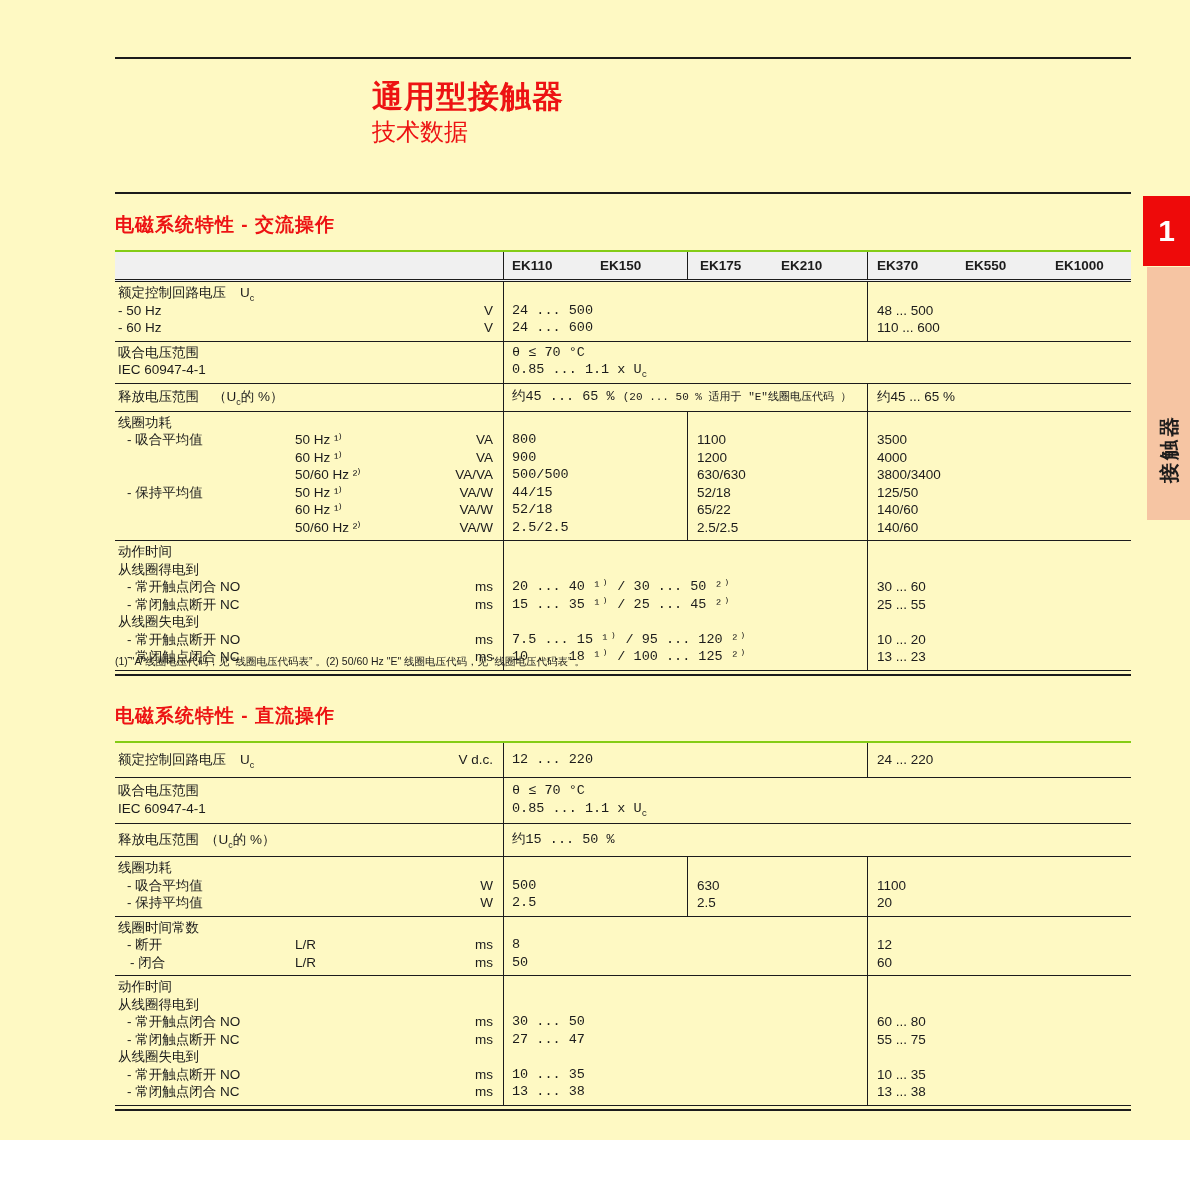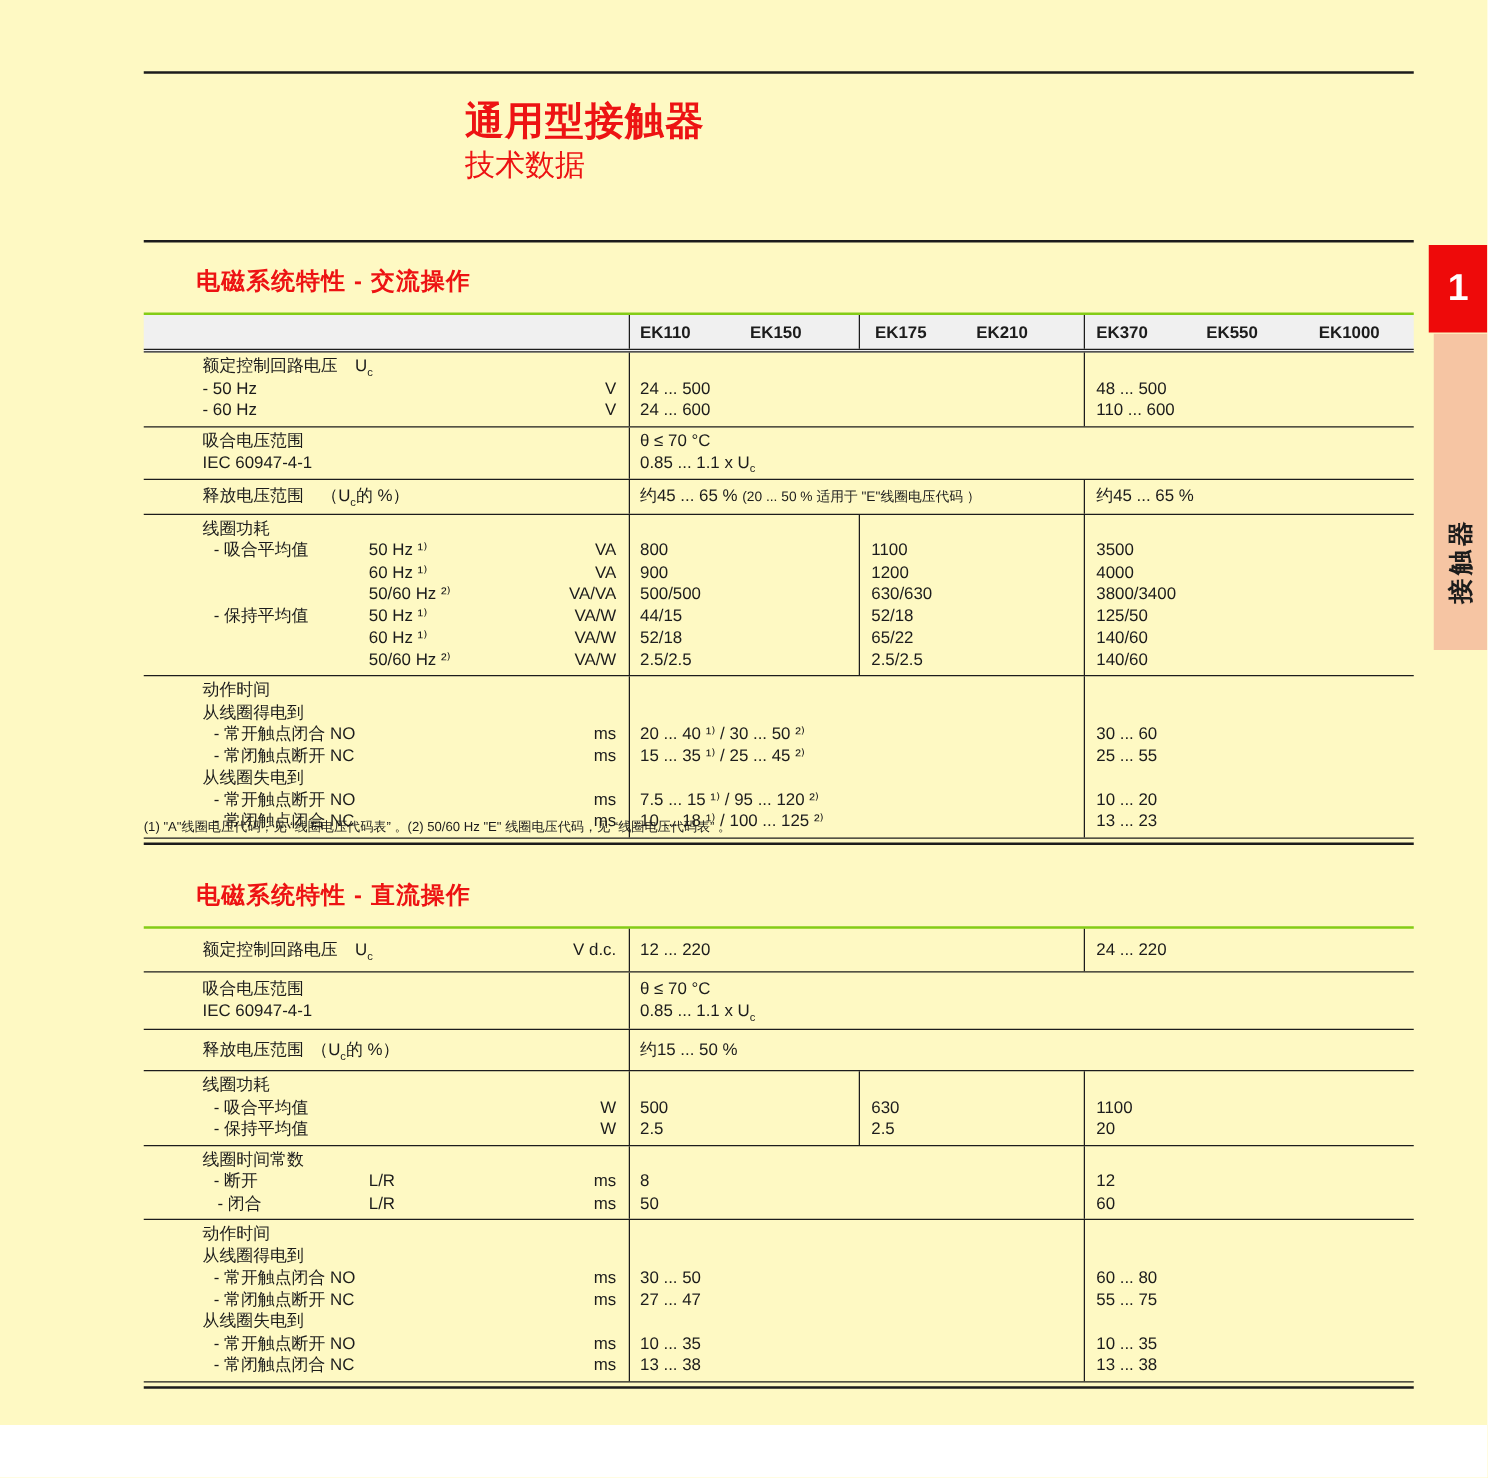--- a/index.html
+++ b/index.html
@@ -1,41 +1,41 @@
 <!DOCTYPE html>
 <html><head>
 <meta charset="utf-8">
 <style>
   html,body{margin:0;padding:0;background:#fff;}
   .page{position:relative;width:1190px;height:1140px;background:#fef9c3;overflow:hidden;
         font-family:"Liberation Sans","DejaVu Sans",sans-serif;color:#1c1c1c;}
   .rule{position:absolute;left:115px;width:1016px;height:2px;background:#1c1c1c;}
   .doc-title{position:absolute;left:372px;top:76px;font-size:31px;font-weight:bold;color:#ed1313;letter-spacing:1px;}
   .doc-subtitle{position:absolute;left:372px;top:116px;font-size:24px;color:#ed1313;}
-  .sec-title{position:absolute;left:115px;font-size:19px;font-weight:bold;color:#ed1313;letter-spacing:1px;margin-left:42px;}
+  .sec-title{position:absolute;left:115px;font-size:19px;font-weight:bold;color:#ed1313;letter-spacing:1px;}
   .tab1{position:absolute;left:1143px;top:196px;width:47px;height:70px;background:#ee0a0a;color:#fff;
         font-size:30px;font-weight:bold;display:flex;align-items:center;justify-content:center;}
   .sidebar{position:absolute;left:1147px;top:267px;width:43px;height:253px;background:#f6c5a3;}
   .side-label{position:absolute;left:50%;top:168px;transform:translateX(-50%) rotate(-90deg);
         transform-origin:center;white-space:nowrap;font-size:20px;font-weight:bold;color:#1c1c1c;letter-spacing:3px;}
   .tbl{position:absolute;left:115px;width:1016px;border-top:2px solid #84cc16;font-size:13.5px;}
   .hdr{position:relative;height:27px;line-height:27px;background:#f0f0f0;border-bottom:3px double #1c1c1c;font-weight:bold;}
   .hc{position:absolute;white-space:nowrap;}
   .blk{position:relative;border-bottom:1px solid #1c1c1c;padding:2px 0 4px 0;}
   .blk.thickbot{border-bottom:none;}
   .dblline{height:3px;border-top:1px solid #1c1c1c;border-bottom:2px solid #1c1c1c;}
   .dv{position:absolute;top:0;bottom:0;width:1px;background:#1c1c1c;}
   .dv1{left:388px}.dv2{left:572px}.dv3{left:752px}
   .ln{position:relative;height:17.5px;line-height:17.5px;}
   .ln.tall{height:21px;line-height:21px;}
   .ln span{white-space:nowrap;}
-  .lbl{position:absolute;left:3px;margin-left:44px;}
+  .lbl{position:absolute;left:3px;}
   .cond{position:absolute;left:180px;width:142px;}
   .unit{position:absolute;left:322px;width:56px;text-align:right;}
-  .g1{position:absolute;left:397px;}
+  .g1{position:absolute;left:397px;font-family:Liberation Mono, monospace;}
   .g2{position:absolute;left:582px;}
   .g3{position:absolute;left:762px;}
   sub{font-size:9px;}
   .small{font-size:11px;text-align:right;}
   .paren{margin-left:14px;}
   .usym{margin-left:14px;}
   .footnote{position:absolute;left:115px;top:655px;font-size:10.5px;color:#1c1c1c;}
 </style>
 </head>
 <body>

